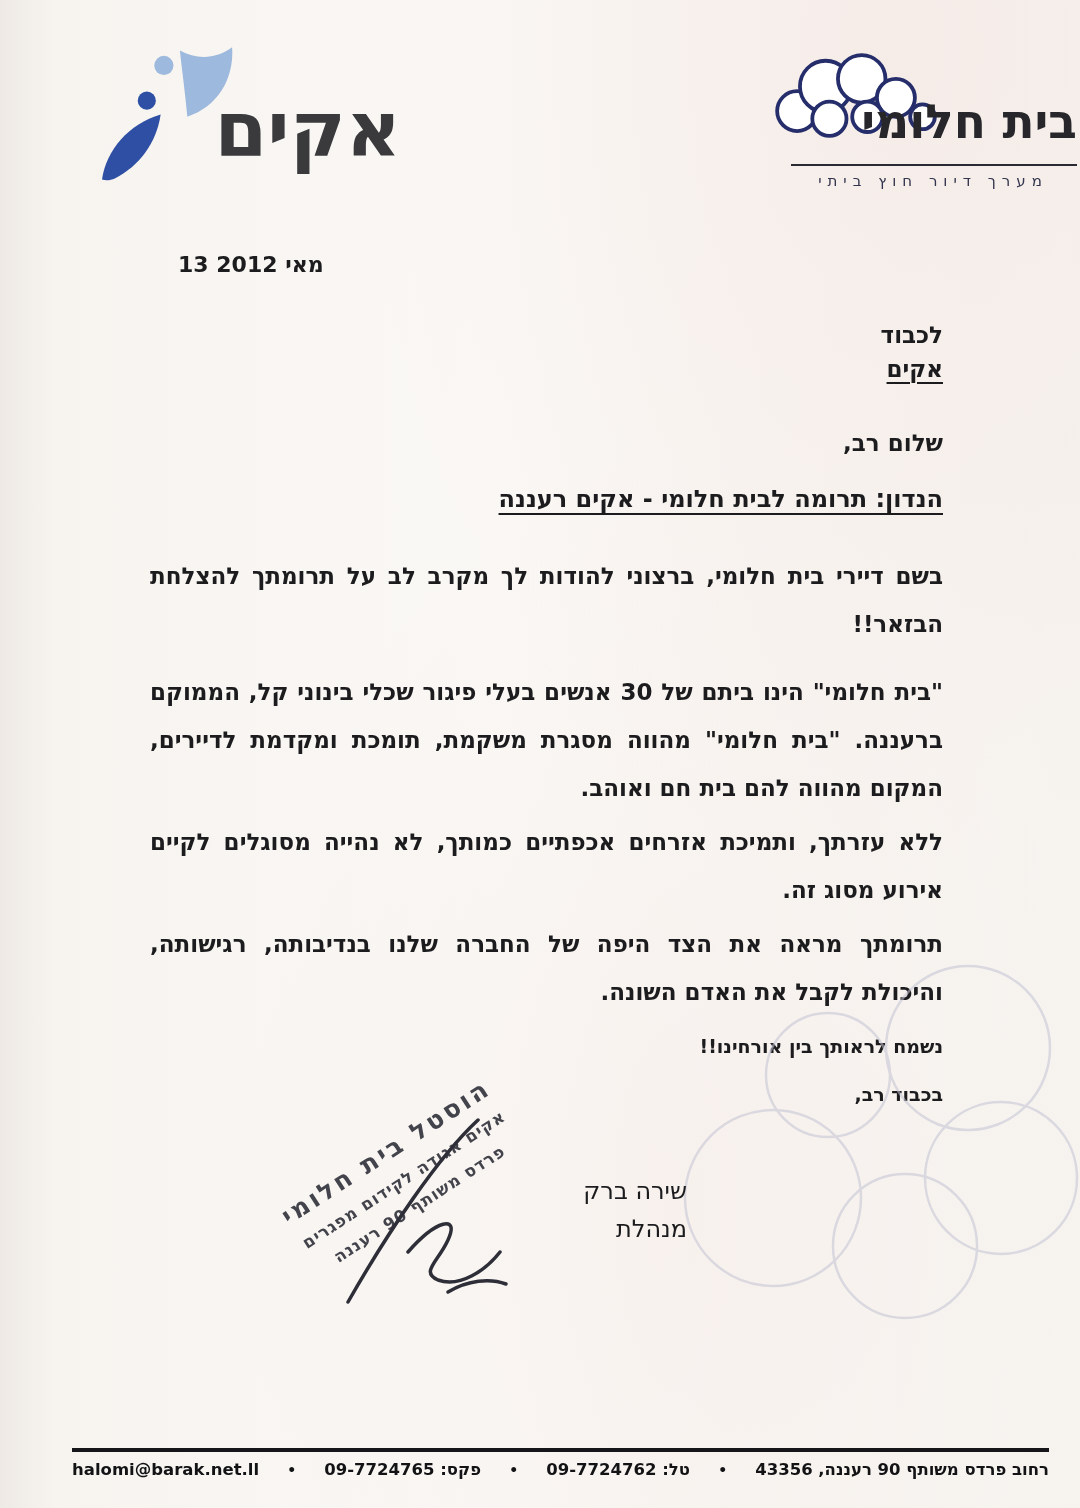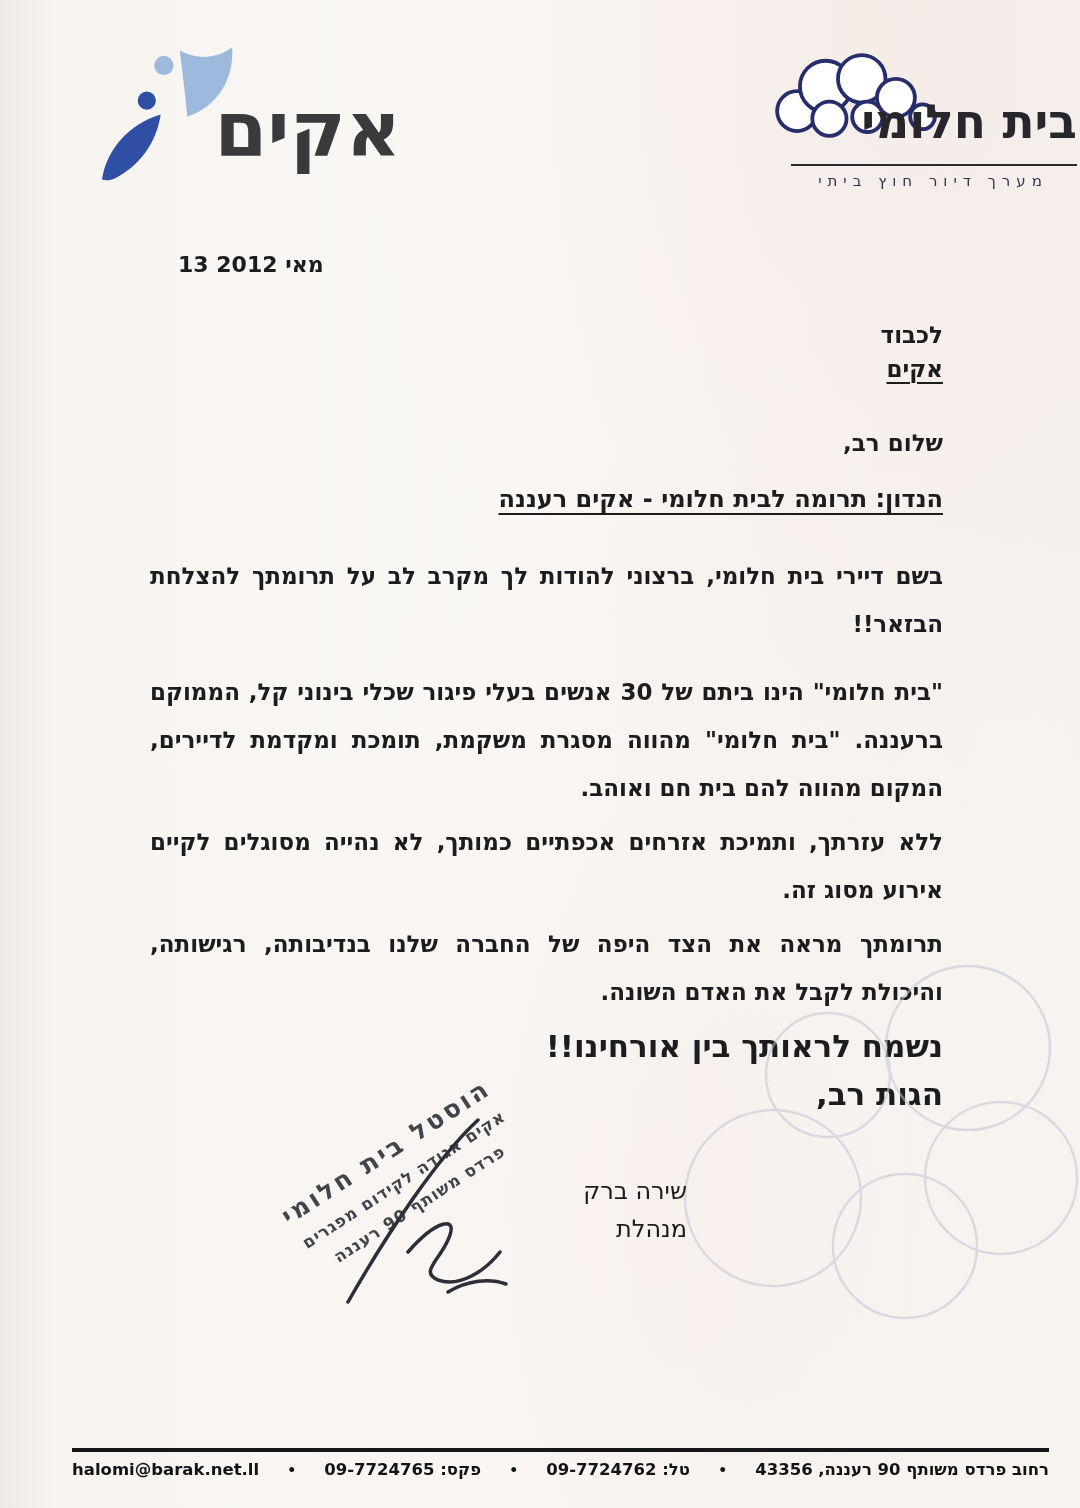--- a/index.html
+++ b/index.html
@@ -26,21 +26,21 @@
   
   .date{position:absolute;left:178px;top:252px;font-size:22px;font-weight:600;direction:ltr;}
   .letter{position:absolute;top:318px;right:172px;left:150px;direction:rtl;}
   .addr-label,.addr-name,.greeting{font-size:23px;font-weight:bold;line-height:34px;}
   .addr-name{text-decoration:underline;text-underline-offset:5px;text-decoration-thickness:2px;}
   .greeting{margin-top:40px;}
   .subject{margin-top:22px;font-size:24px;font-weight:bold;line-height:34px;text-decoration:underline;text-underline-offset:6px;text-decoration-thickness:2px;}
   .body-text{margin-top:36px;font-size:23px;font-weight:bold;text-align:justify;}
   .body-text p{margin:0 0 6px 0;line-height:48px;}
   .body-text p.p-first{margin-bottom:20px;}
-  .invite,.closing{font-size:31px;font-weight:bold;line-height:48px;}
+  .invite,.closing{font-size:19px;font-weight:bold;line-height:48px;}
   .closing{margin-top:0px;}
   
   .signer{position:absolute;top:1172px;right:428px;direction:rtl;text-align:right;font-size:24px;font-weight:normal;line-height:38px;}
   .stamp{position:absolute;left:258px;top:1122px;width:340px;height:240px;pointer-events:none;}
   .stamp-rot{position:absolute;left:0;top:0;width:340px;height:190px;transform:rotate(-33deg) ;transform-origin:50% 50%;text-align:center;direction:rtl;color:#43434c;}
   .stamp-l1{font-size:25px;font-weight:bold;letter-spacing:3px;line-height:36px;}
   .stamp-l2{font-size:16.5px;font-weight:bold;line-height:30px;letter-spacing:1px;}
   .stamp-l3{font-size:16.5px;font-weight:bold;line-height:28px;letter-spacing:1px;}
   .scribble{position:absolute;left:70px;top:-20px;width:260px;height:260px;}
   
@@ -90,21 +90,21 @@
     <div class="addr-name">אקים</div>
     <div class="greeting">שלום רב,</div>
     <div class="subject">הנדון: תרומה לבית חלומי - אקים רעננה</div>
     <div class="body-text">
       <p class="p-first">בשם דיירי בית חלומי, ברצוני להודות לך מקרב לב על תרומתך להצלחת הבזאר!!</p>
       <p>"בית חלומי" הינו ביתם של 30 אנשים בעלי פיגור שכלי בינוני קל, הממוקם ברעננה. "בית חלומי" מהווה מסגרת משקמת, תומכת ומקדמת לדיירים, המקום מהווה להם בית חם ואוהב.</p>
       <p>ללא עזרתך, ותמיכת אזרחים אכפתיים כמותך, לא נהייה מסוגלים לקיים אירוע מסוג זה.</p>
       <p>תרומתך מראה את הצד היפה של החברה שלנו בנדיבותה, רגישותה, והיכולת לקבל את האדם השונה.</p>
     </div>
     <div class="invite">נשמח לראותך בין אורחינו!!</div>
-    <div class="closing">הגות רב,</div>
+    <div class="closing">בכבוד רב,</div>
   </div>
 
   <svg class="watermark" viewBox="0 0 440 410">
     <g fill="none" stroke="#c4c3d4" stroke-width="2.5">
       <circle cx="110" cy="258" r="88"></circle>
       <circle cx="242" cy="306" r="72"></circle>
       <circle cx="338" cy="238" r="76"></circle>
       <circle cx="305" cy="108" r="82"></circle>
       <circle cx="165" cy="135" r="62"></circle>
     </g>

